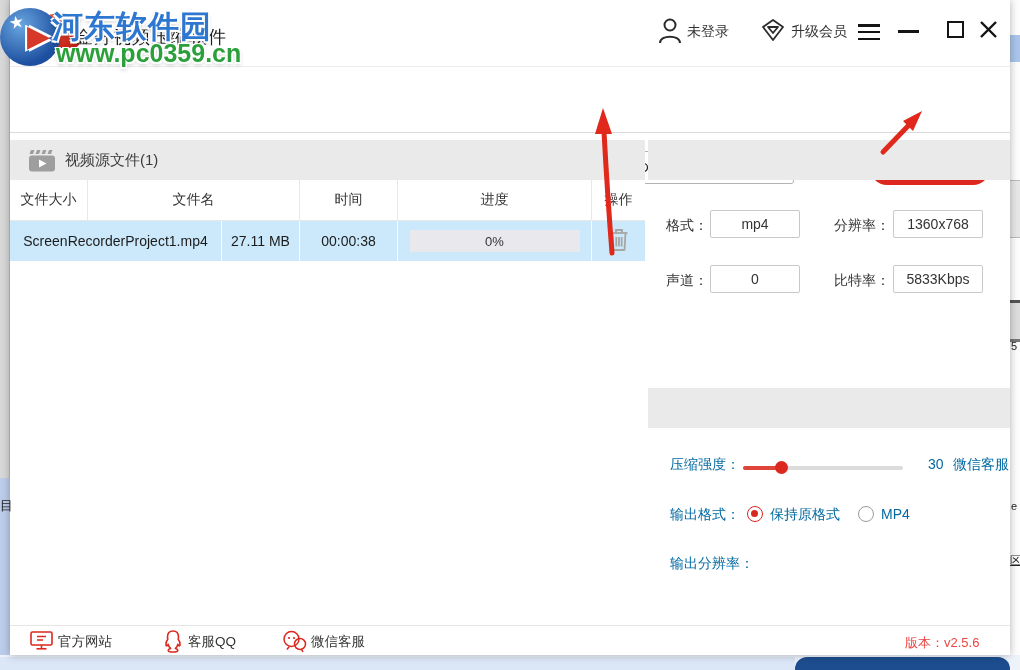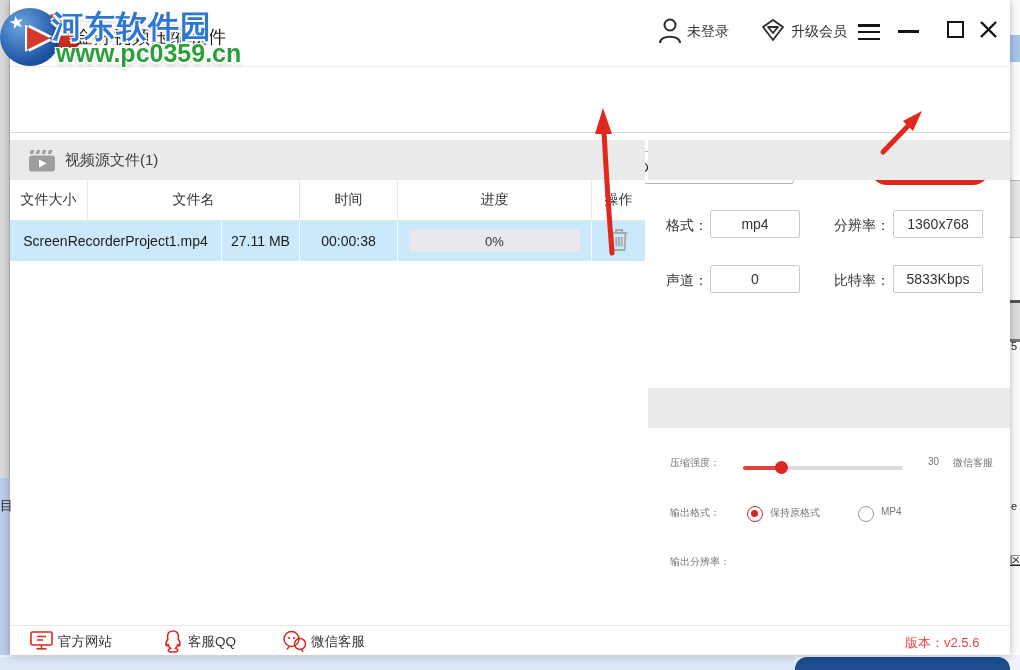--- a/index.html
+++ b/index.html
@@ -26,21 +26,21 @@
   .app-logo { left:36px; top:14px; width:34px; height:34px; border-radius:7px; background:linear-gradient(160deg,#e2574a,#c21f13); color:#fff; font-size:16px; text-align:center; line-height:34px; }
   .app-title { left:65px; top:25px; font-size:18px; color:#1d1d1d; letter-spacing:1px; white-space:nowrap; }
   .tb-item-label { font-size:14px; color:#333; top:23px; }
   .win-btn { top:18px; }
   .ham-bar { width:22px; height:2.6px; background:#141414; margin-bottom:4.2px; }
   .min-bar { left:888px; top:30px; width:21px; height:2.6px; background:#141414; }
   .max-box { left:937px; top:21px; width:17px; height:17px; border:2.4px solid #141414; }
 
   .toolbar { left:0; top:67px; width:1000px; height:66px; background:#fff; border-bottom:1px solid #dadada; }
   .pill { top:84px; height:33px; border:none; border-radius:17px; background:#f2f2f2; color:#333; font-size:14px; font-family:inherit; cursor:pointer; }
-  .lbl14 { font-size:10px; color:#737373; white-space:nowrap; }
+  .lbl14 { font-size:14px; color:#0369a1; white-space:nowrap; }
   .radio { width:16px; height:16px; border:1.5px solid #9a9a9a; border-radius:50%; background:#fff; }
   .radio.sel { border-color:#d8281e; position:absolute; }
   .radio.sel::after { content:""; position:absolute; left:2.8px; top:2.8px; width:7.5px; height:7.5px; border-radius:50%; background:#d8281e; }
   .path-input { left:623px; top:84px; width:161px; height:33px; border:1px solid #b3b3b3; border-radius:3px; font-size:13.5px; color:#222; padding:0 5px; font-family:inherit; }
   .start-btn { left:860px; top:84px; width:120px; height:34px; border:none; border-radius:17px; background:#dc281e; color:#fff; font-size:16px; font-weight:bold; letter-spacing:3px; font-family:inherit; cursor:pointer; }
 
   .panel-header { height:40px; background:#eaeaea; }
   .panel-title { font-size:15px; color:#3c3c3c; }
 
   

